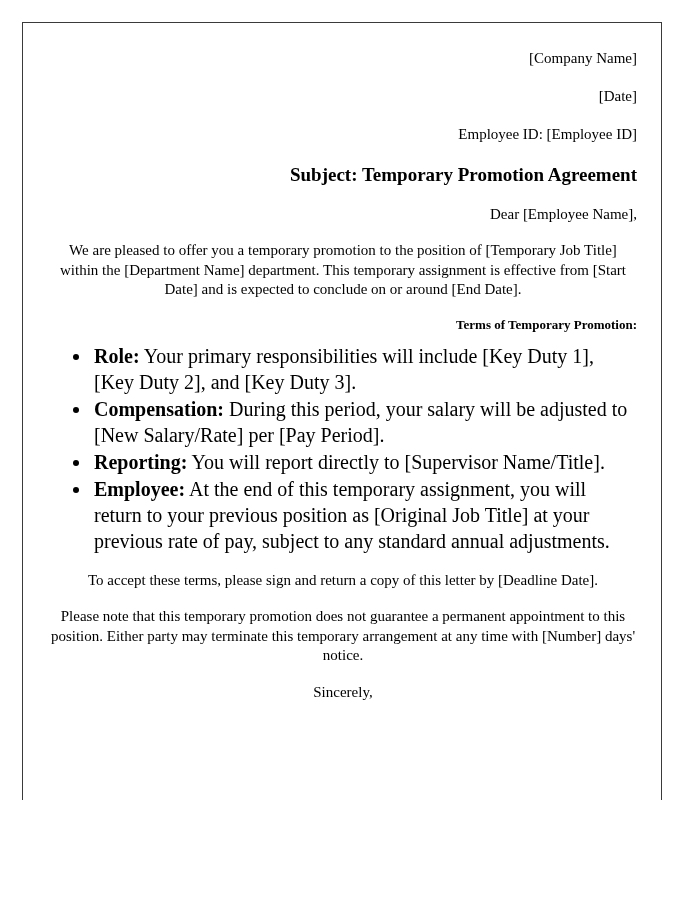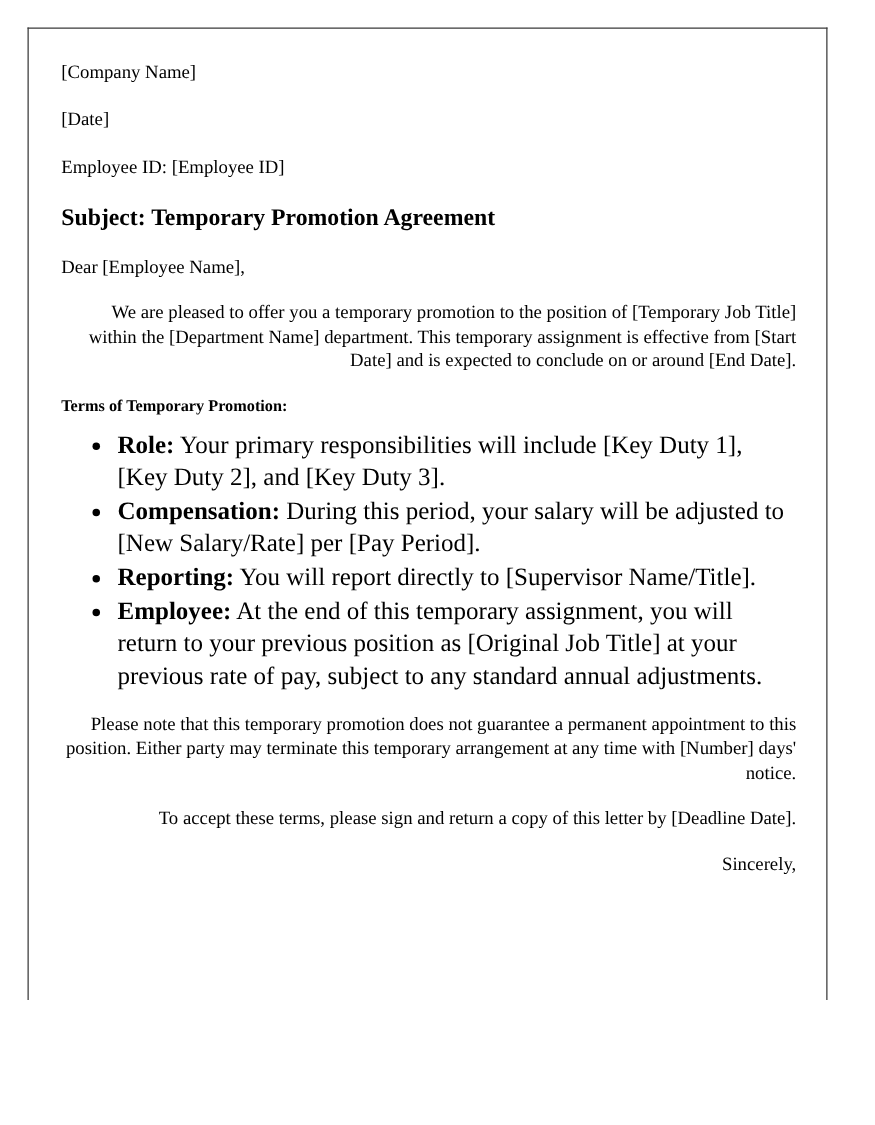--- a/index.html
+++ b/index.html
@@ -30,40 +30,41 @@
   }
 
   .page-inner {
     padding: 26px 24px 0 26px;
   }
 
   p {
     margin: 0;
     font-size: 15px;
     line-height: 1.30;
+    text-align: right;
   }
 
   .hdr-line {
     margin-bottom: 18.5px;
   }
 
   .heading {
     font-weight: bold;
     font-size: 19px;
     line-height: 1.30;
     margin: 0 0 17px 0;
   }
 
   .salutation {
     margin-bottom: 17px;
   }
 
   .body-para {
     margin-bottom: 17px;
-    text-align: right;
+    text-align: center;
   }
 
   .terms-heading {
     font-weight: bold;
     font-size: 13px;
     line-height: 1.30;
     margin: 0 0 9px 0;
   }
 
   ul.terms-list {
@@ -114,21 +115,21 @@
         <b>Compensation:</b><span> During this period, your salary will be adjusted to [New Salary/Rate] per [Pay Period].</span>
       </li>
       <li>
         <b>Reporting:</b><span> You will report directly to [Supervisor Name/Title].</span>
       </li>
       <li>
         <b>Employee:</b><span> At the end of this temporary assignment, you will return to your previous position as [Original Job Title] at your previous rate of pay, subject to any standard annual adjustments.</span>
       </li>
     </ul>
 
+    <p class="body-para">To accept these terms, please sign and return a copy of this letter by [Deadline Date].</p>
+
     <p class="body-para">Please note that this temporary promotion does not guarantee a permanent appointment to this position. Either party may terminate this temporary arrangement at any time with [Number] days' notice.</p>
-
-    <p class="body-para">To accept these terms, please sign and return a copy of this letter by [Deadline Date].</p>
 
     <p class="body-para">Sincerely,</p>
 
 
   </div>
 </div>
 
 </body></html>

